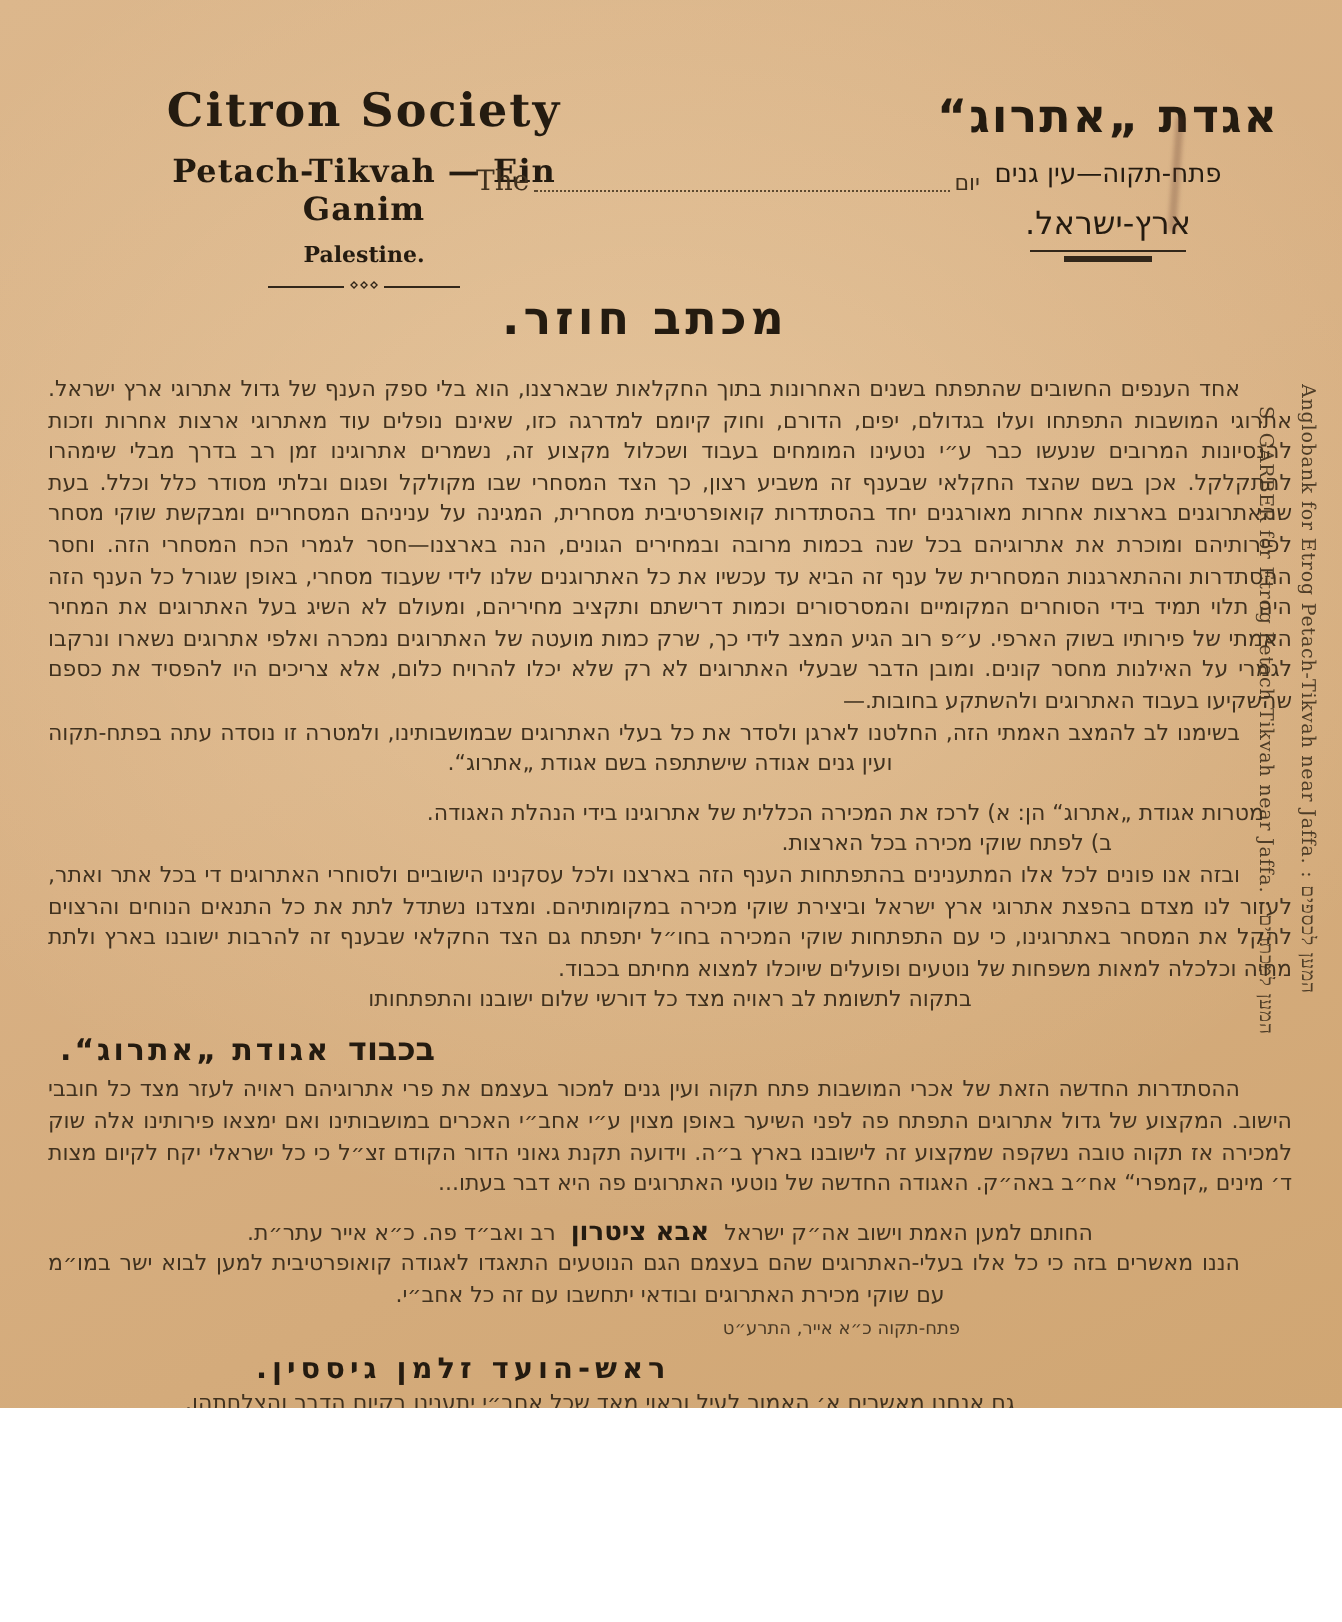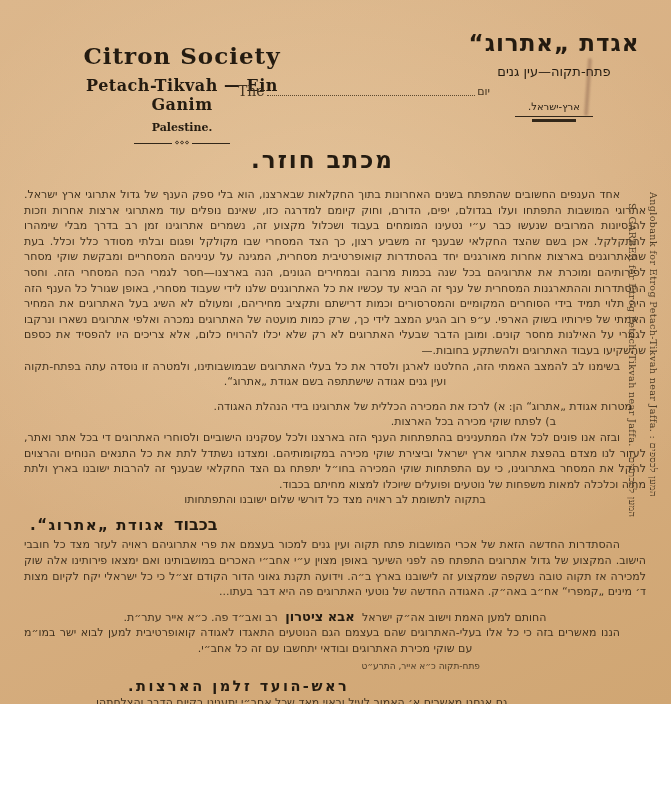--- a/index.html
+++ b/index.html
@@ -13,24 +13,24 @@
     color:#3a2d1d;
   }
   
   .lh-en{position:absolute;left:72px;top:42px;width:220px;text-align:center;color:#241b10;}
   .lh-en .org{font-family:"DejaVu Serif",serif;font-weight:bold;font-size:23px;letter-spacing:1px;}
   .lh-en .loc{font-family:"DejaVu Serif",serif;font-weight:bold;font-size:16px;margin-top:7px;letter-spacing:0.5px;}
   .lh-en .cty{font-family:"DejaVu Serif",serif;font-weight:bold;font-size:11px;margin-top:7px;}
   .orn{display:flex;align-items:center;justify-content:center;margin-top:5px;}
   .orn .l{width:38px;border-top:1.2px solid #32271a;}
   .orn .m{font-size:8px;line-height:8px;padding:0 2px;color:#32271a;}
-  .lh-he{position:absolute;right:22px;top:30px;width:190px;text-align:center;direction:rtl;color:#241b10;}
+  .lh-he{position:absolute;right:22px;top:46px;width:190px;text-align:center;direction:rtl;color:#241b10;}
   .lh-he .org{font-weight:bold;font-size:23px;letter-spacing:1px;}
   .lh-he .loc{font-size:13px;margin-top:8px;}
-  .lh-he .cty{font-size:10px;margin-top:22px;}
+  .lh-he .cty{font-size:16px;margin-top:7px;}
   .rule1{width:78px;height:1px;background:#32271a;margin:4px auto 0;}
   .rule2{width:44px;height:3px;background:#32271a;margin:2px auto 0;}
   .dateline{position:absolute;left:238px;top:84px;width:252px;display:flex;align-items:flex-end;color:#41321f;}
   .dateline .the{font-family:"DejaVu Serif",serif;font-size:14px;line-height:14px;}
   .dateline .dots{flex:1;border-bottom:1.6px dotted #5c4930;margin:0 2px 2px 2px;height:10px;}
   .dateline .yom{font-size:11px;line-height:12px;}
   .smudge{position:absolute;left:586px;top:58px;width:4px;height:58px;background:rgba(98,60,45,0.30);
     border-radius:3px;transform:rotate(4deg);filter:blur(1px);}
   
   .title{position:absolute;left:0;right:26px;top:147px;text-align:center;direction:rtl;
@@ -117,18 +117,18 @@
       <span class="big">אגודת „אתרוג“.</span>
     </div>
     <p class="ind">ההסתדרות החדשה הזאת של אכרי המושבות פתח תקוה ועין גנים למכור בעצמם את פרי אתרוגיהם ראויה לעזר מצד כל חובבי הישוב. המקצוע של גדול אתרוגים התפתח פה לפני השיער באופן מצוין ע״י אחב״י האכרים במושבותינו ואם ימצאו פירותינו אלה שוק למכירה אז תקוה טובה נשקפה שמקצוע זה לישובנו בארץ ב״ה. וידועה תקנת גאוני הדור הקודם זצ״ל כי כל ישראלי יקח לקיום מצות ד׳ מינים „קמפרי“ אח״ב באה״ק. האגודה החדשה של נוטעי האתרוגים פה היא דבר בעתו...</p>
     <div class="rabbi">
       <span>החותם למען האמת וישוב אה״ק ישראל</span>
       <span class="nm">אבא ציטרון</span>
       <span>רב ואב״ד פה. כ״א אייר עתר״ת.</span>
     </div>
     <p class="ind lastcenter p5">הננו מאשרים בזה כי כל אלו בעלי-האתרוגים שהם בעצמם הגם הנוטעים התאגדו לאגודה קואופרטיבית למען לבוא ישר במו״מ עם שוקי מכירת האתרוגים ובודאי יתחשבו עם זה כל אחב״י.</p>
     <div class="pdate">פתח-תקוה כ״א אייר, התרע״ט</div>
-    <div class="chair">ראש-הועד זלמן הארצות.</div>
+    <div class="chair">ראש-הועד זלמן גיססין.</div>
     <p class="p6">גם אנחנו מאשרים א׳ האמור לעיל וראוי מאד שכל אחב״י יתענינו בקיום הדבר והצלחתהו.</p>
     <div class="einganim">בשם ועד עין-גנים א. מוסנזון.</div>
   </div>
 
 </div>
 
 </body></html>

